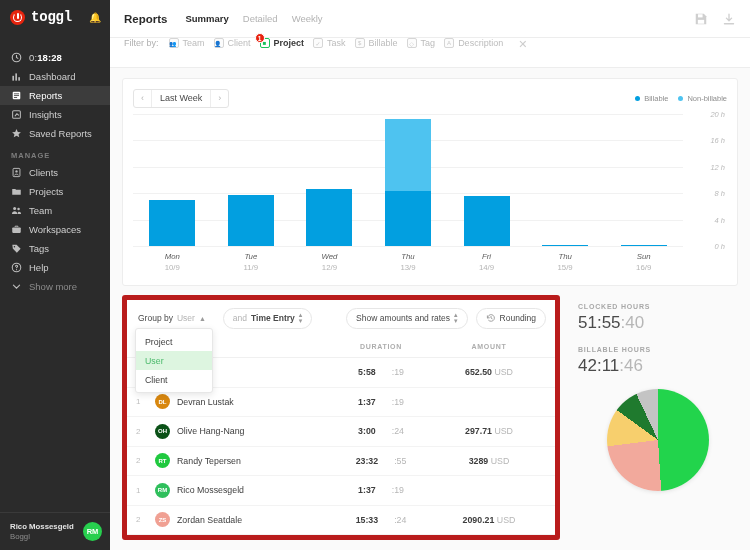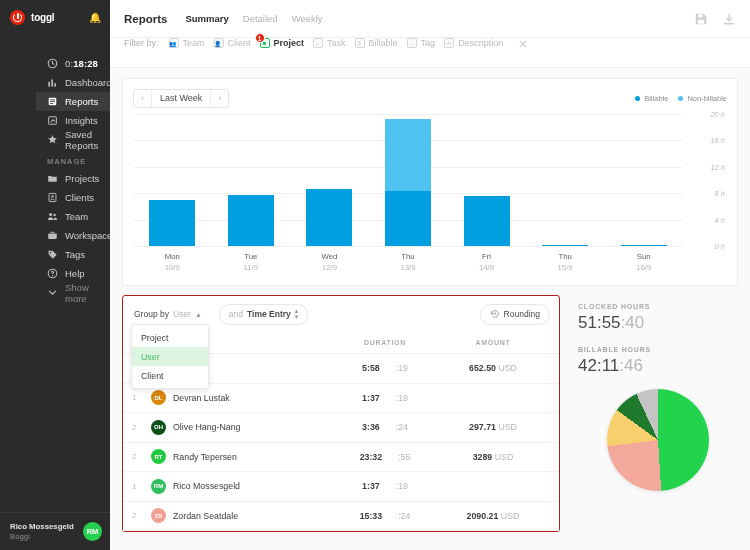--- a/index.html
+++ b/index.html
@@ -33,26 +33,27 @@
     content: ""; width: 2px; height: 6px; background: #fff;
     border-radius: 1px; box-shadow: 0 0 0 0 #fff;
     position: relative; top: -1px;
   }
   .logo-ring {
     position: absolute; width: 9px; height: 9px;
     border: 1.6px solid #fff; border-radius: 50%;
     border-top-color: transparent;
   }
   .brand-name {
-    font-size: 10px; font-weight: bold; color: #ffffff;
+    font-size: 14px; font-weight: bold; color: #ffffff;
     letter-spacing: -0.2px;
+    font-family: Liberation Mono, monospace;
   }
   .bell { margin-left: auto; font-size: 10px; color: #9a9a9a; }
 
-  .nav { margin-top: 20px; padding-left: 36px; }
+  .nav { margin-top: 14px; }
   .nav-item {
     height: 19px; display: flex; align-items: center;
     gap: 7px; padding: 0 8px 0 11px;
     font-size: 9.5px; color: #cfcfcf;
     cursor: pointer; position: relative;
   }
   .nav-item.active { background: #3c3c3c; color: #ffffff; }
   .nav-item.muted { color: #8b8b8b; }
   .nav-ico {
     width: 11px; height: 11px; flex: 0 0 11px;
@@ -166,27 +167,27 @@
   .bar-col { width: 46px; display: flex; flex-direction: column;
              align-items: center; justify-content: flex-end; height: 100%; }
   .bar-stack { width: 46px; display: flex; flex-direction: column; justify-content: flex-end; }
   .bar-seg { width: 100%; }
   .x-labels {
     position: absolute; left: 0; right: 44px; bottom: 0; height: 26px;
     display: flex; justify-content: space-around; align-items: flex-start;
     padding-top: 4px;
   }
   .x-col { width: 46px; text-align: center; line-height: 1.35; }
-  .x-day { font-size: 7.8px; color: #5d5d5d; }
+  .x-day { font-size: 7.8px; color: #5d5d5d; font-style: italic; }
   .x-date { font-size: 7.8px; color: #b5b5b5; }
 
   
   .lower { display: flex; gap: 10px; margin-top: 9px; }
   .table-card {
-    flex: 1; background: #ffffff; border: 1px solid #b91c1c;
+    flex: 1; background: #ffffff; border: 5px solid #b91c1c;
     border-radius: 3px; position: relative; min-width: 0;
   }
   .table-controls {
     height: 36px; display: flex; align-items: center; padding: 0 9px; gap: 8px;
   }
   .ctrl {
     height: 21px; border: 1px solid #e6e6e6; border-radius: 11px;
     display: flex; align-items: center; gap: 4px; padding: 0 9px;
     font-size: 8.5px; color: #4a4a4a; background: #fff; cursor: pointer;
     white-space: nowrap;
@@ -323,36 +324,36 @@
             <path d="M8 1.6l1.9 4.1 4.5.5-3.4 3 1 4.4L8 11.4l-4 2.2 1-4.4-3.4-3 4.5-.5z"></path>
           </svg>
         </span>
         <span>Saved Reports</span>
       </div>
 
       <div class="section-label">MANAGE</div>
 
       <div class="nav-item">
         <span class="nav-ico">
-          <svg viewBox="0 0 16 16" fill="currentColor">
-              <path d="M1.8 4.2h4.4l1.2 1.4h6.8v7H1.8z"></path>
-            </svg>
-        </span>
-        <span>Projects</span>
-      </div>
-
-      <div class="nav-item">
-        <span class="nav-ico">
           <svg viewBox="0 0 16 16" fill="none" stroke="currentColor" stroke-width="1.4">
             <rect x="3" y="2" width="10" height="12" rx="1.4"></rect>
               <circle cx="8" cy="6.4" r="1.7" fill="currentColor" stroke="none"></circle>
               <path d="M5.2 11.4c.6-1.4 4.9-1.4 5.5 0" stroke-linecap="round"></path>
           </svg>
         </span>
         <span>Clients</span>
+      </div>
+
+      <div class="nav-item">
+        <span class="nav-ico">
+          <svg viewBox="0 0 16 16" fill="currentColor">
+              <path d="M1.8 4.2h4.4l1.2 1.4h6.8v7H1.8z"></path>
+            </svg>
+        </span>
+        <span>Projects</span>
       </div>
 
       <div class="nav-item">
         <span class="nav-ico">
           <svg viewBox="0 0 16 16" fill="currentColor">
             <circle cx="5.3" cy="5" r="2.2"></circle>
               <circle cx="11" cy="5.8" r="1.8"></circle>
             <path d="M1.4 13c0-2.4 1.8-3.8 3.9-3.8S9.2 10.6 9.2 13z"></path>
             <path d="M9.6 13c0-1.6.6-2.7 1.6-3.2 1.8-.3 3.4.9 3.4 3.2z"></path>
           </svg>
@@ -597,20 +598,24 @@
               <span class="dim">User</span>
               <span class="caret">▲</span>
             </span>
             <span class="ctrl">
               <span class="dim">and</span>
               <b>Time Entry</b>
               <span class="updown">▴<span>▾</span></span>
             </span>
             <span class="spacer-flex"></span>
             <span class="ctrl">
+              <span>Show amounts and rates</span>
+              <span class="updown">▴<span>▾</span></span>
+            </span>
+            <span class="ctrl">
               <span class="round-ico">
                 <svg viewBox="0 0 16 16" fill="none" stroke="currentColor" stroke-width="1.5">
                   <path d="M2.6 8a5.4 5.4 0 1 1 1.6 3.8" stroke-linecap="round"></path>
                   <path d="M2.2 4.6v3.1h3.1" stroke-linecap="round" stroke-linejoin="round"></path>
                   <path d="M8 5.4V8l1.9 1.2" stroke-linecap="round"></path>
                 </svg>
               </span>
               <span>Rounding</span>
             </span>
           </div>
@@ -633,21 +638,21 @@
                 <span class="t-idx">1</span>
                 <span class="t-avatar" style="background: rgb(216, 135, 15);">DL</span>
                 <span class="t-name">Devran Lustak</span>
                 <span class="t-dur"><span>1:37</span><span class="sec">:19</span></span>
                 <span class="t-amt"></span>
               </div>
               <div class="trow">
                 <span class="t-idx">2</span>
                 <span class="t-avatar" style="background: rgb(11, 81, 23);">OH</span>
                 <span class="t-name">Olive Hang-Nang</span>
-                <span class="t-dur"><span>3:36</span><span class="sec">:24</span></span>
+                <span class="t-dur"><span>3:00</span><span class="sec">:24</span></span>
                 <span class="t-amt"><span>297.71</span><span class="cur"> USD</span></span>
               </div>
               <div class="trow">
                 <span class="t-idx">2</span>
                 <span class="t-avatar" style="background: rgb(32, 201, 63);">RT</span>
                 <span class="t-name">Randy Tepersen</span>
                 <span class="t-dur"><span>23:32</span><span class="sec">:55</span></span>
                 <span class="t-amt"><span>3289</span><span class="cur"> USD</span></span>
               </div>
               <div class="trow">

